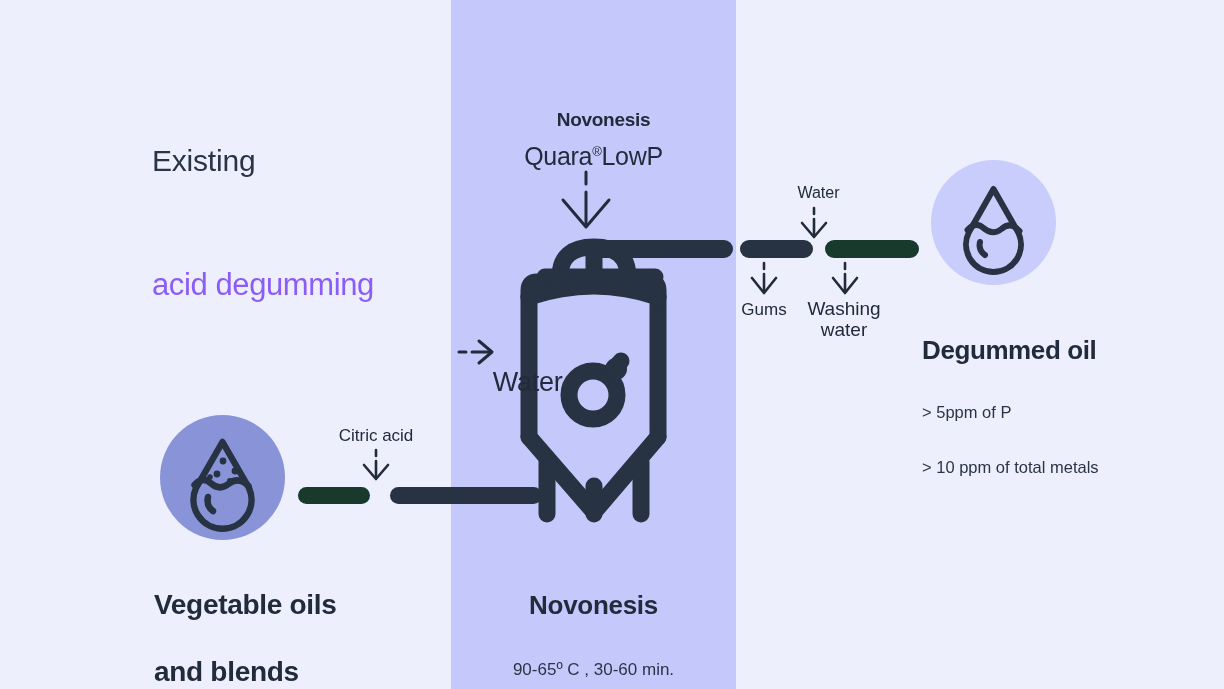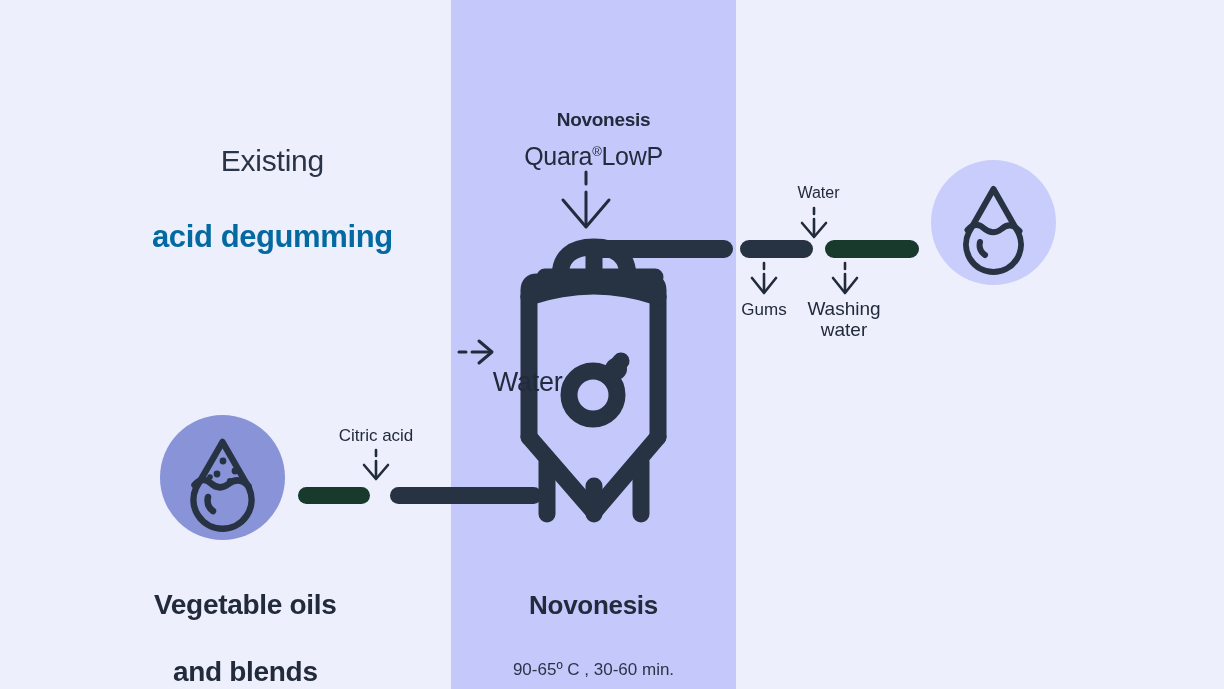--- a/index.html
+++ b/index.html
@@ -19,36 +19,37 @@
   
   #band {
     position: absolute;
     left: 451px;
     top: 0;
     width: 285px;
     height: 689px;
     background: #c5c8fb;
   }
   
-  .txt { position: absolute; white-space: pre; text-align: center; }
+  .txt { position: absolute; white-space: pre; }
 
   #title-block { left: 152px; top: 106px; }
   #title-line1 {
     font-size: 30px;
     font-weight: 400;
     letter-spacing: -0.2px;
     line-height: 38px;
     color: #2b3446;
   }
   #title-line2 {
     font-size: 31px;
-    font-weight: 700;
+    font-weight: 400;
     letter-spacing: -0.4px;
     line-height: 42px;
-    color: #0369a1;
+    color: #8b5cf6;
+    margin-top: 48px;
   }
   #title-line3 {
     font-size: 29px;
     font-weight: 400;
     letter-spacing: -0.2px;
     line-height: 38px;
     color: #2b3446;
   }
 
   #product-block {
@@ -301,20 +302,25 @@
   <div class="icon-circle" id="oil-circle">
     <svg width="125" height="125" viewBox="0 0 125 125">
       <g fill="none" stroke="#273243" stroke-width="6" stroke-linecap="round" stroke-linejoin="round">
         <path d="M62.5,29 L87,72 a27.5,27.5 0 1 1 -49,0 Z"></path>
         <path d="M36.5,70 q8,-9 16,-2 q9,8 18,1 q9,-8 18,2"></path>
         <path d="M49,82 q-2,8 5,13"></path>
       </g>
     </svg>
   </div>
 
+  <div class="txt" id="result-block">
+    <div id="result-title">Degummed oil</div>
+    <div class="result-sub">&gt; 5ppm of P</div>
+    <div class="result-sub">&gt; 10 ppm of total metals</div>
+  </div>
 
   <div class="txt" id="veg-block">
     <div id="veg-line1">Vegetable oils</div>
     <div id="veg-line2">and blends</div>
   </div>
 
   <div class="txt" id="reaction-block">
     <div id="reaction-title">Novonesis</div>
     <div id="reaction-sub">90-65º C , 30-60 min.</div>
   </div>

